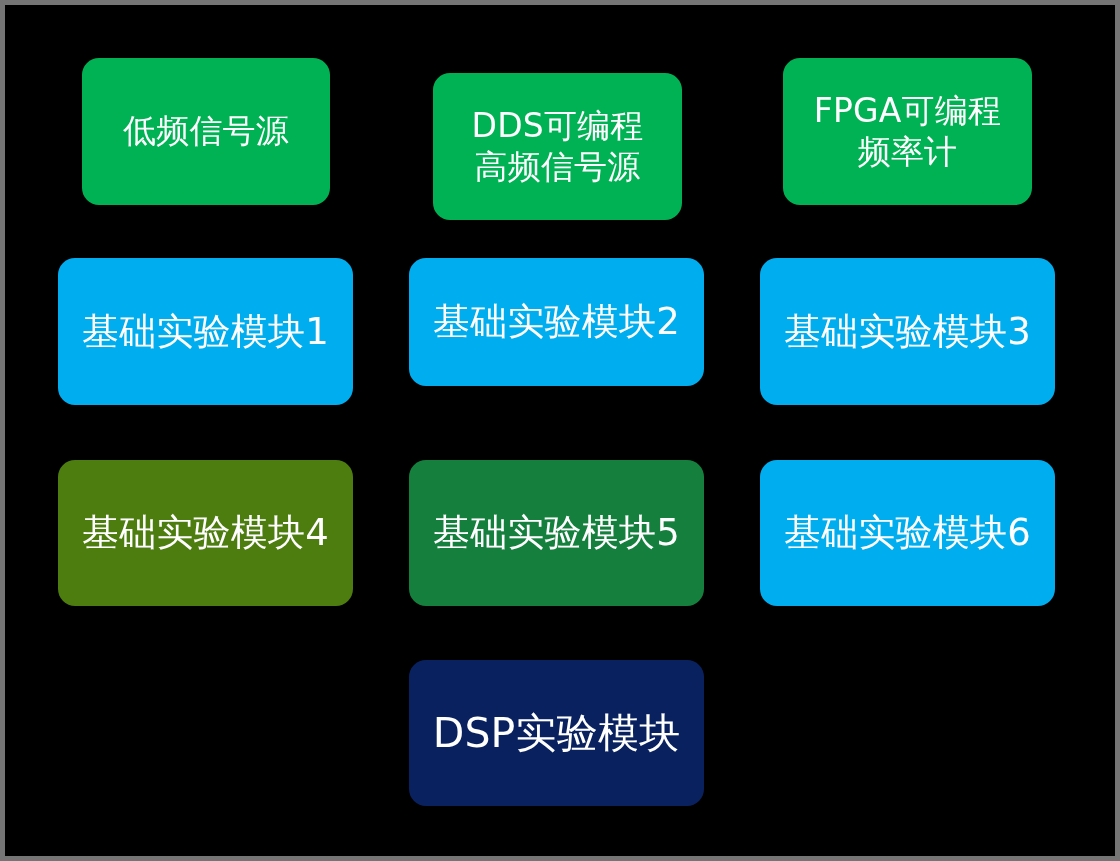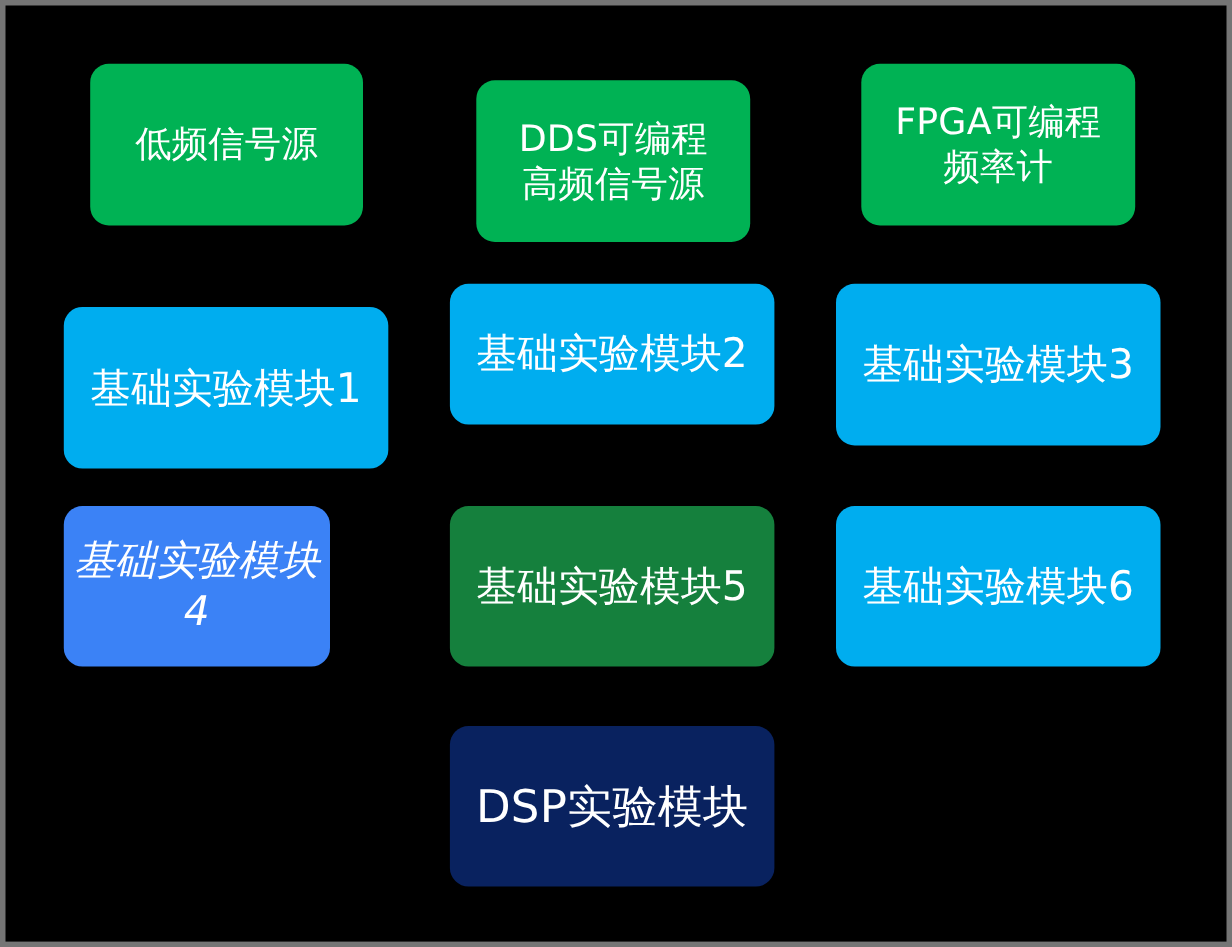--- a/index.html
+++ b/index.html
@@ -61,21 +61,21 @@
 </head>
 <body>
 
 <div id="diagram-frame" style="width: 1120px; height: 861px; background: rgb(0, 0, 0); border-color: rgb(117, 117, 117); border-width: 5px;">
   <div id="canvas">
       <div class="node source" style="left: 77px; top: 53px; width: 248px; height: 147px; background: rgb(0, 178, 84);"><span class="node-label">低频信号源</span></div>
       <div class="node source" style="left: 428px; top: 53px; width: 249px; height: 147px; background: rgb(0, 178, 84); margin-top: 15px;"><span class="node-label">DDS可编程
 高频信号源</span></div>
       <div class="node source" style="left: 778px; top: 53px; width: 249px; height: 147px; background: rgb(0, 178, 84);"><span class="node-label">FPGA可编程
 频率计</span></div>
-      <div class="node basic" style="left: 53px; top: 253px; width: 295px; height: 147px; background: rgb(0, 173, 239); margin-top: 21px;"><span class="node-label">基础实验模块1</span></div>
+      <div class="node basic" style="left: 53px; top: 253px; width: 295px; height: 147px; background: rgb(0, 173, 239);"><span class="node-label">基础实验模块1</span></div>
       <div class="node basic" style="left: 404px; top: 253px; width: 295px; height: 128px; background: rgb(0, 173, 239);"><span class="node-label">基础实验模块2</span></div>
       <div class="node basic" style="left: 755px; top: 253px; width: 295px; height: 147px; background: rgb(0, 173, 239); justify-content: flex-end;"><span class="node-label">基础实验模块3</span></div>
-      <div class="node basic" style="left: 53px; top: 455px; width: 242px; height: 146px; background: #3b82f6; font-style: italic;"><span class="node-label">基础实验模块4</span></div>
+      <div class="node basic" style="left: 53px; top: 455px; width: 295px; height: 146px; background: #4d7c0f;"><span class="node-label">基础实验模块4</span></div>
       <div class="node basic" style="left: 404px; top: 455px; width: 295px; height: 146px; background: #15803d;"><span class="node-label">基础实验模块5</span></div>
       <div class="node basic" style="left: 755px; top: 455px; width: 295px; height: 146px; background: rgb(0, 173, 239);"><span class="node-label">基础实验模块6</span></div>
       <div class="node dsp" style="left: 404px; top: 655px; width: 295px; height: 146px; background: rgb(9, 34, 95);"><span class="node-label">DSP实验模块</span></div>
     </div>
 </div>
 
 </body></html>

